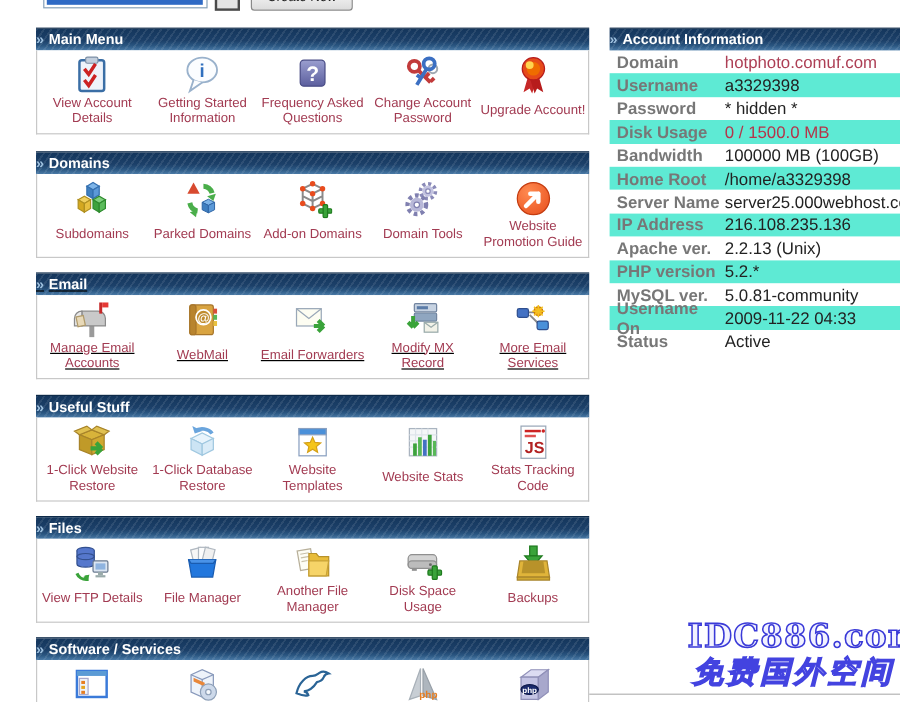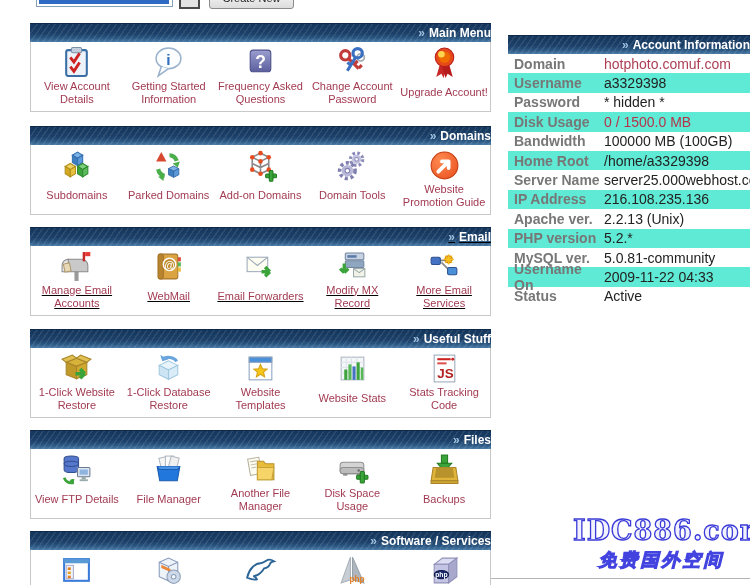--- a/index.html
+++ b/index.html
@@ -14,49 +14,49 @@
     background-image:repeating-linear-gradient(90deg,rgba(250,180,90,.85) 0 1px,rgba(47,106,197,0) 1px 4px);
     background-size:100% 2px;background-repeat:no-repeat;background-position:0 0;}
   .go-btn{position:absolute;left:179px;top:-11px;width:21px;height:20px;
     background:#e4e4e4;border:2px solid #4a4a4a;box-sizing:border-box;z-index:3;cursor:pointer}
   .create-btn{position:absolute;left:209px;top:-13px;width:85px;height:22px;
     background:linear-gradient(#ffffff,#dcdcdc);border:1px solid #8a8a8a;border-radius:3px;
     font-size:11px;color:#222;text-align:center;line-height:19px;box-sizing:border-box;
     font-family:inherit;z-index:3;cursor:pointer;overflow:hidden}
   
   .panel{position:absolute;left:30px;width:461px;z-index:1}
-  .panel-header{height:19px;line-height:19px;text-align:right;color:#fff;
+  .panel-header{height:19px;line-height:19px;text-align:left;color:#fff;
     font-weight:bold;font-size:12px;box-sizing:border-box;border-top:1px solid #0d2a49;
     background-image:
       repeating-linear-gradient(125deg,rgba(255,255,255,.09) 0 1.5px,rgba(255,255,255,0) 1.5px 5px),
       linear-gradient(180deg,#14365c 0%,#1c4069 55%,#2a5681 78%,#4a7aa6 100%);}
   .chev{color:#9fc2e0;margin-right:4px}
   .panel-body{height:70px;background:#fff;border:1px solid #c8c8c8;border-top:none;
     display:flex;box-sizing:border-box}
   .menu-item{flex:1;display:flex;flex-direction:column;align-items:center;
     padding-top:4px;cursor:pointer;position:relative;z-index:2}
   .icon{width:33px;height:33px;display:block}
   .icon svg{width:33px;height:33px;display:block}
   .icon text{font-family:"Liberation Sans",sans-serif}
   .item-label{margin-top:0;font-size:11px;line-height:13px;color:#a23b52;text-align:center;
     height:27px;display:flex;align-items:center;justify-content:center;padding:0 2px}
   
-  .account{position:absolute;left:508px;top:35px;width:242px;z-index:2}
+  .account{position:absolute;left:508px;top:23px;width:242px;z-index:2}
   .info-row{display:flex;height:19.4px;align-items:center;font-size:14px}
   .info-row.alt{background:#5eead4}
   .info-label{width:90px;padding-left:6px;color:#777;font-weight:bold;flex:none}
   .info-value{color:#222;white-space:nowrap}
   .info-value.link{color:#ad3f55;cursor:pointer}
   .info-value.red{color:#b5344a}
   
   .watermark{position:absolute;left:573px;top:515px;width:177px;text-align:center;
     font-family:"DejaVu Serif","Liberation Serif",serif;color:#f2f2ff;z-index:4}
   .wm1{font-size:27px;font-weight:bold;letter-spacing:1px;line-height:31px;
     -webkit-text-stroke:1.3px #3a3ad8}
-  .wm2{font-size:18px;font-weight:bold;letter-spacing:3px;line-height:28px;
+  .wm2{font-size:25px;font-weight:bold;letter-spacing:3px;line-height:28px;
     -webkit-text-stroke:1.1px #4343e0;font-style:italic}
   
   .bottom-rule{position:absolute;left:36px;right:0;top:578px;height:1px;background:#b4b4b4;z-index:1}
 </style>
 </head>
 <body>
 
 <div class="input-cut">
   <div class="input-sel"></div>
 </div>

